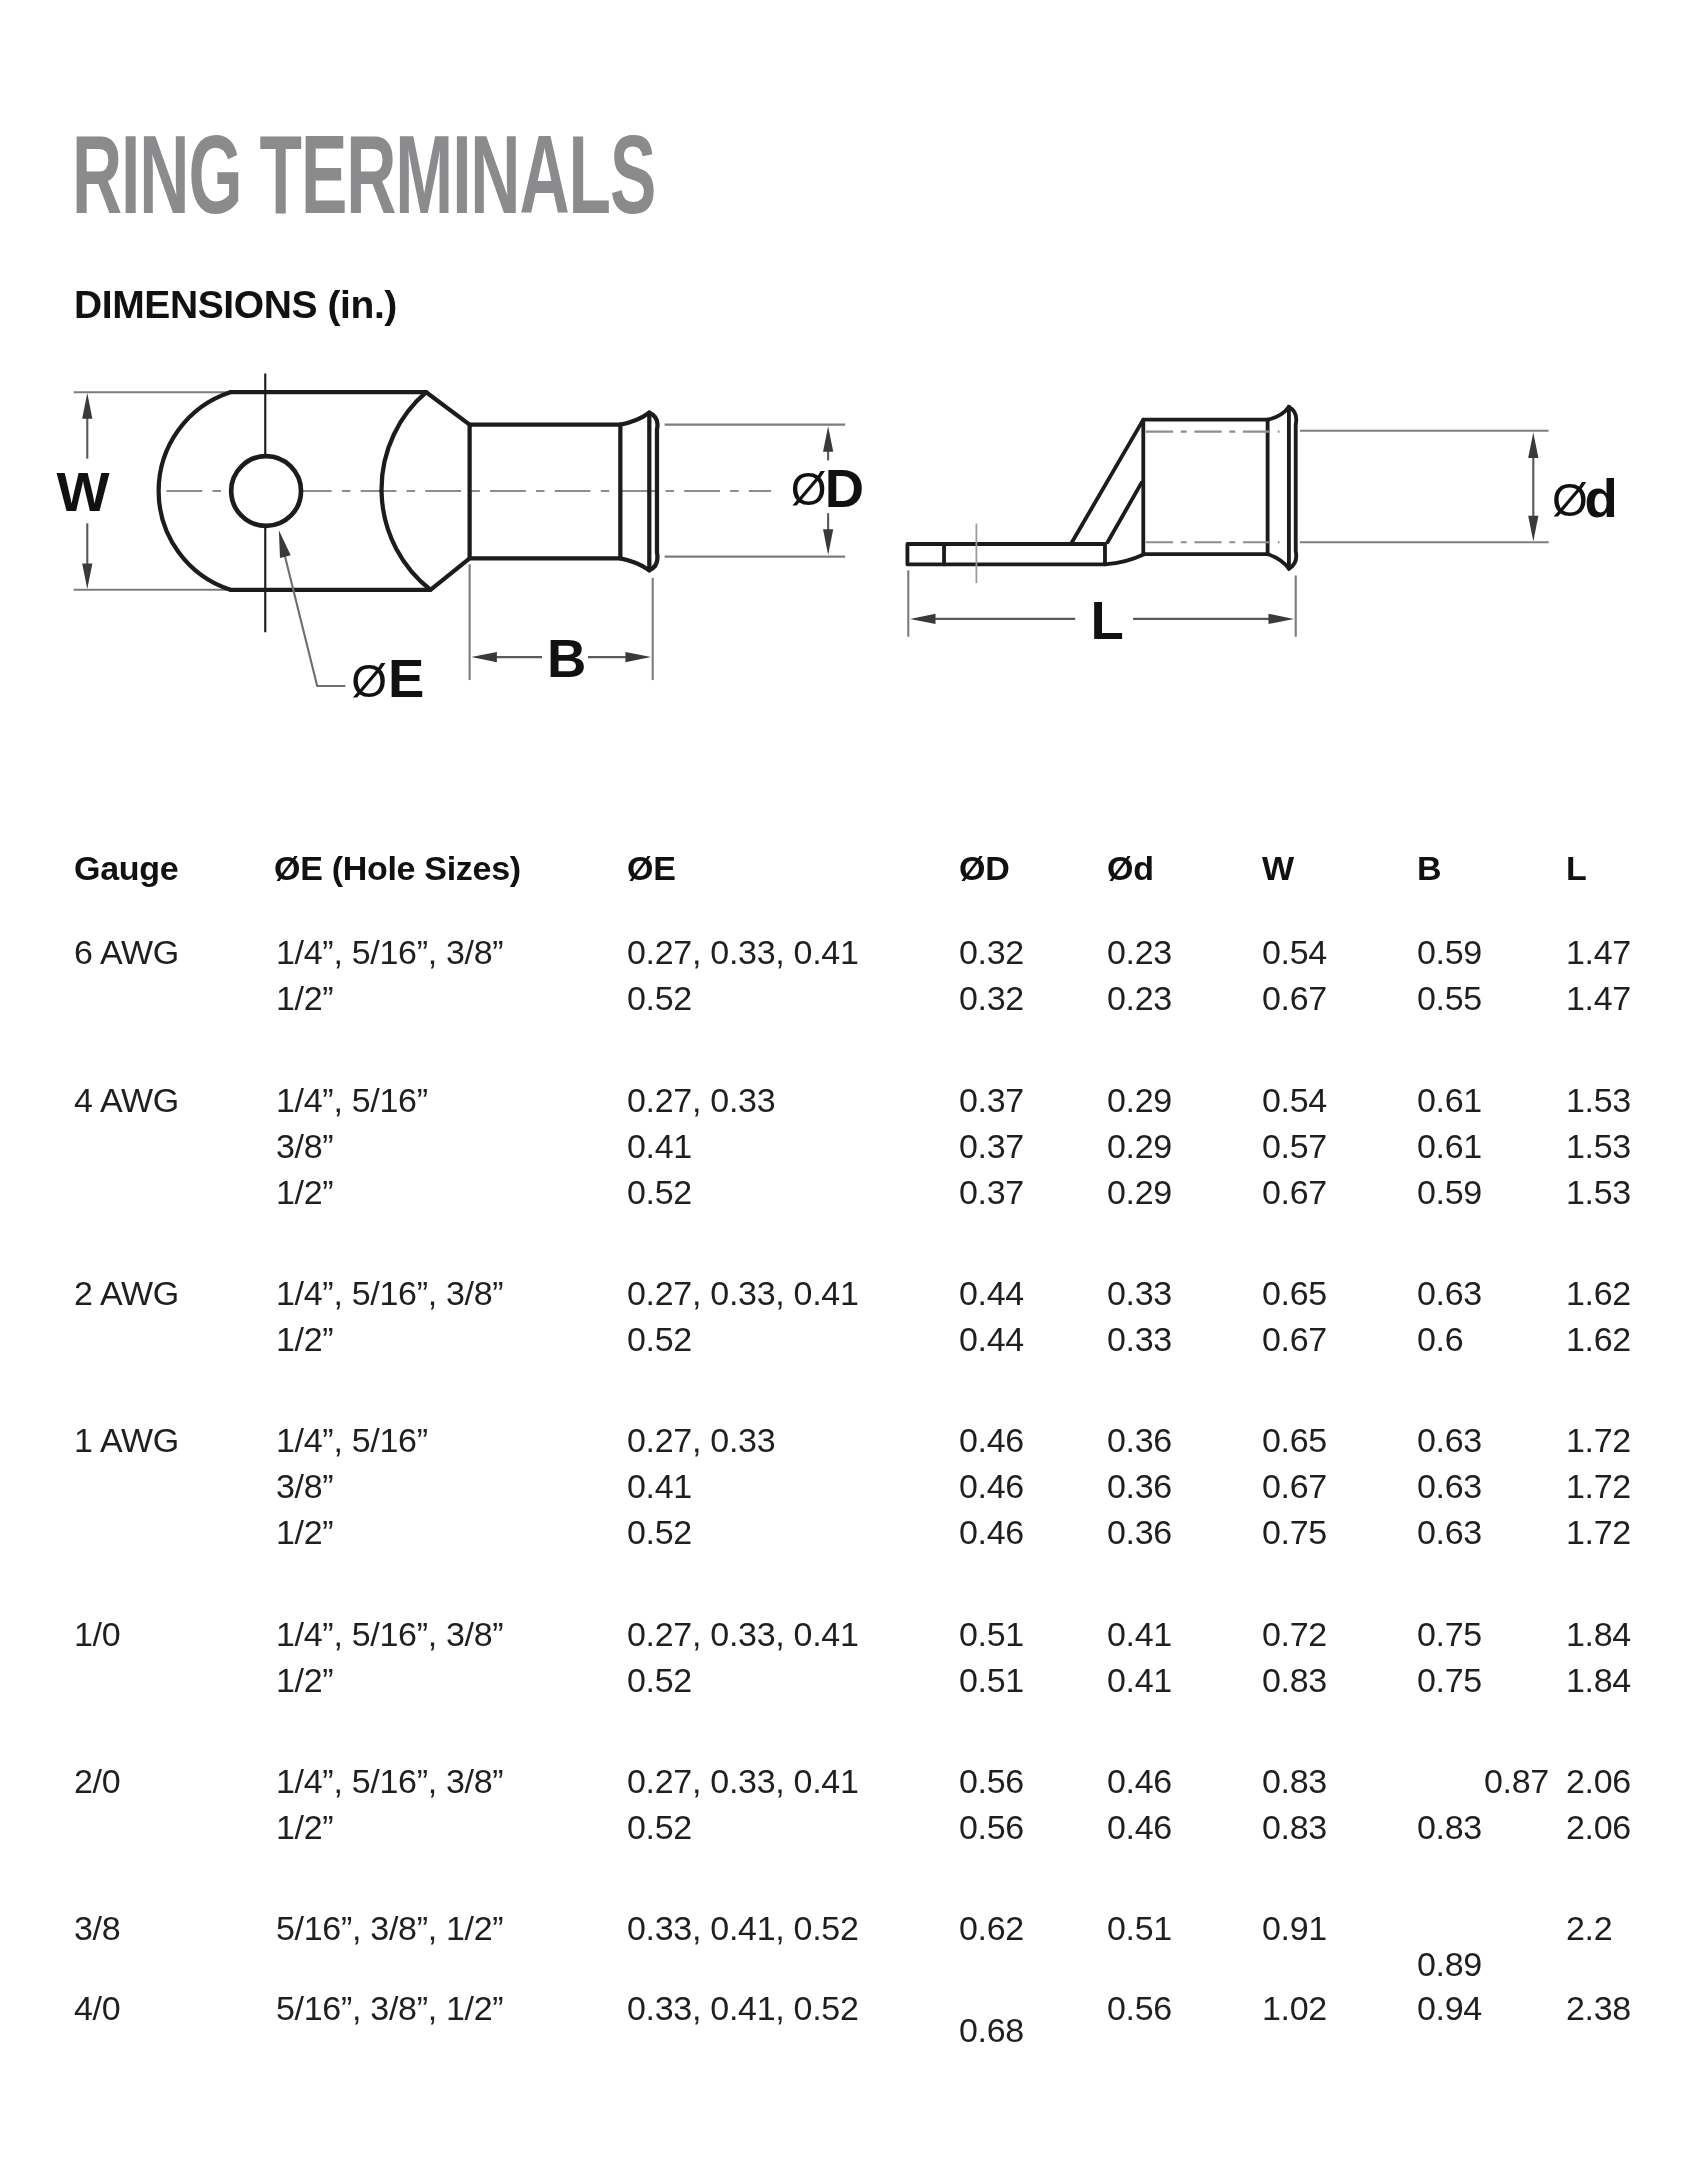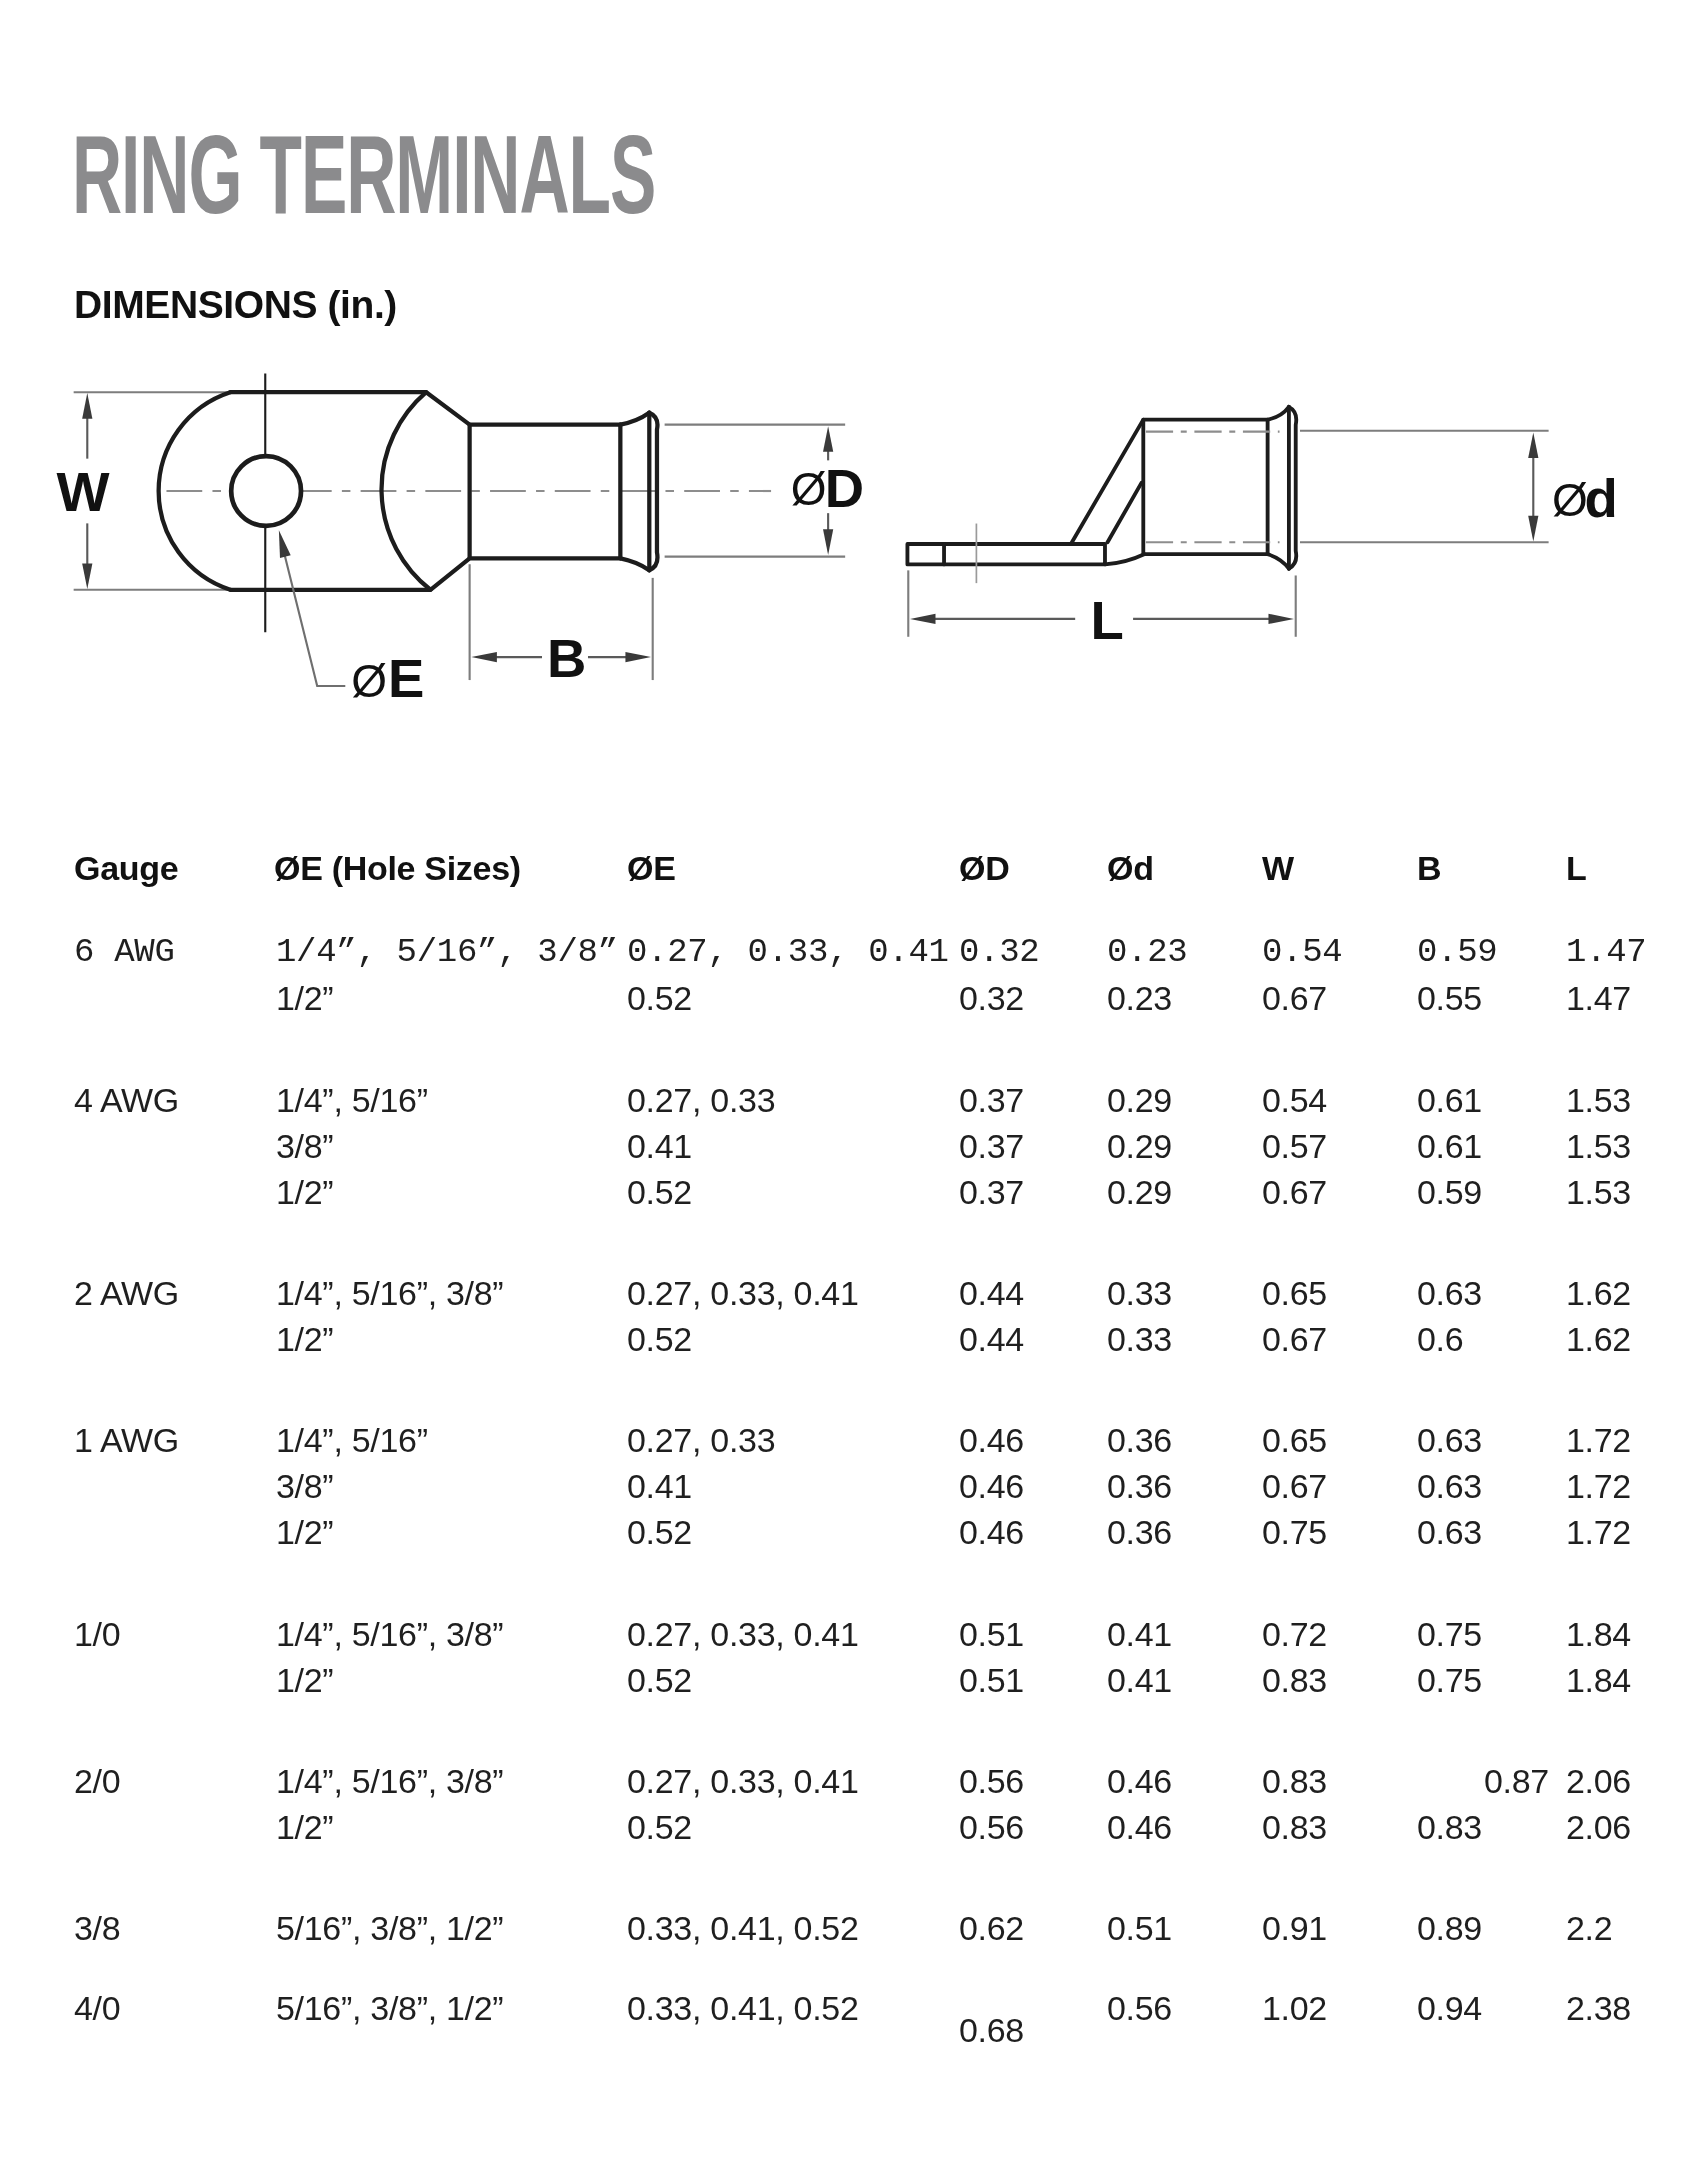--- a/index.html
+++ b/index.html
@@ -152,21 +152,21 @@
       <span style="left:74px">Gauge</span>
       <span style="left:274px">ØE (Hole Sizes)</span>
       <span style="left:627px">ØE</span>
       <span style="left:959px">ØD</span>
       <span style="left:1107px">Ød</span>
       <span style="left:1262px">W</span>
       <span style="left:1417px">B</span>
       <span style="left:1566px">L</span>
     </div>
     <div id="table-rows">
-        <div class="trow" style="top: 929px; font-family: Liberation Mono, monospace;">
+        <div class="trow" style="top: 929px;">
           <span class="cellv" style="left: 74px;">6 AWG</span>
           <span class="cellv" style="left: 276px;">1/4”, 5/16”, 3/8”</span>
           <span class="cellv" style="left: 627px;">0.27, 0.33, 0.41</span>
           <span class="cellv" style="left: 959px;">0.32</span>
           <span class="cellv" style="left: 1107px;">0.23</span>
           <span class="cellv" style="left: 1262px;">0.54</span>
           <span class="cellv" style="left: 1417px;">0.59</span>
           <span class="cellv" style="left: 1566px;">1.47</span>
         </div>
         <div class="trow" style="top: 975px;">
@@ -291,21 +291,21 @@
           <span class="cellv" style="left: 1417px;">0.83</span>
           <span class="cellv" style="left: 1566px;">2.06</span>
         </div>
         <div class="trow" style="top: 1905px;">
           <span class="cellv" style="left: 74px;">3/8</span>
           <span class="cellv" style="left: 276px;">5/16”, 3/8”, 1/2”</span>
           <span class="cellv" style="left: 627px;">0.33, 0.41, 0.52</span>
           <span class="cellv" style="left: 959px;">0.62</span>
           <span class="cellv" style="left: 1107px;">0.51</span>
           <span class="cellv" style="left: 1262px; text-align: center;">0.91</span>
-          <span class="cellv" style="left: 1417px;">0.89</span>
+          <span class="cellv" style="left: 1417px; margin-top: 36px;">0.89</span>
           <span class="cellv" style="left: 1566px;">2.2</span>
         </div>
         <div class="trow" style="top: 1985px;">
           <span class="cellv" style="left: 74px;">4/0</span>
           <span class="cellv" style="left: 276px;">5/16”, 3/8”, 1/2”</span>
           <span class="cellv" style="left: 627px;">0.33, 0.41, 0.52</span>
           <span class="cellv" style="left: 959px; margin-top: 22px;">0.68</span>
           <span class="cellv" style="left: 1107px;">0.56</span>
           <span class="cellv" style="left: 1262px;">1.02</span>
           <span class="cellv" style="left: 1417px;">0.94</span>

